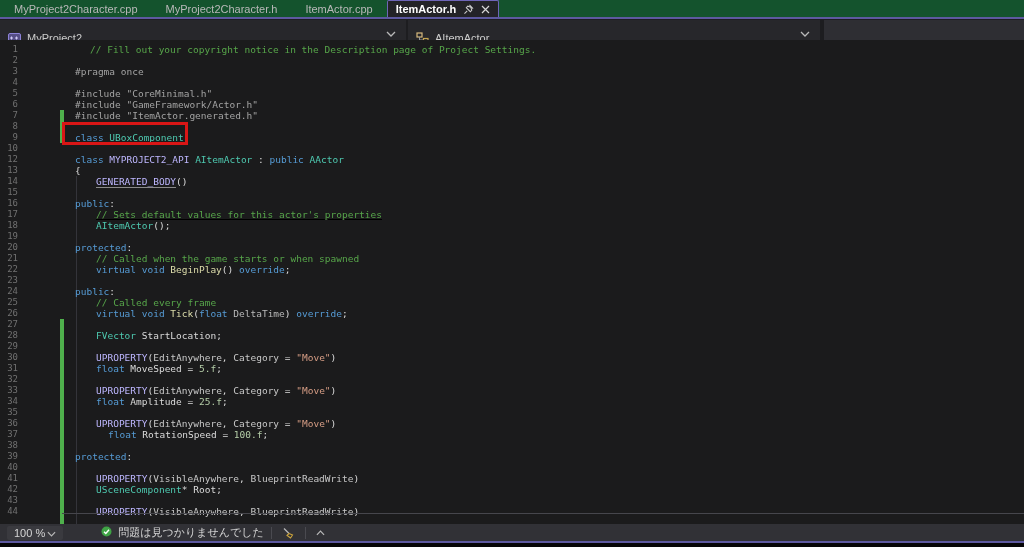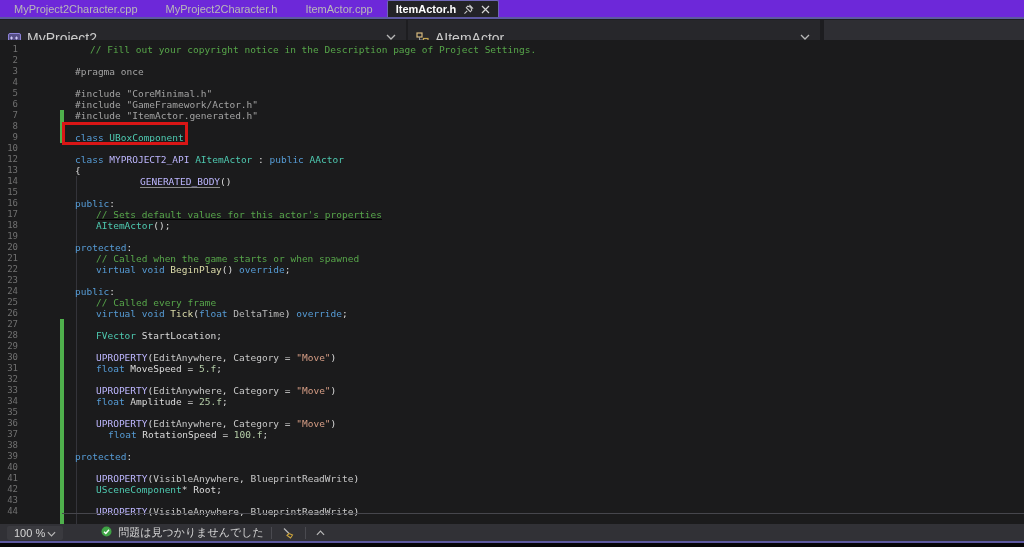--- a/index.html
+++ b/index.html
@@ -1,39 +1,39 @@
 <!DOCTYPE html>
 <html><head>
 <meta charset="utf-8">
 <style>
   html,body{margin:0;padding:0;background:#000;}
   #root{position:relative;width:1024px;height:547px;background:#1b1b1c;overflow:hidden;
         font-family:"Liberation Sans",sans-serif;-webkit-font-smoothing:antialiased;}
   
-  .tabbar{position:absolute;left:0;top:0;width:1024px;height:17px;background:#6d28d9;display:flex;align-items:stretch;}
+  .tabbar{position:absolute;left:0;top:0;width:1024px;height:17px;background:#14532d;display:flex;align-items:stretch;}
   .tab{display:flex;align-items:center;padding:0 14px;font-size:11px;color:#b9b9b9;cursor:default;}
   .tab.active{background:#232327;color:#fff;font-weight:bold;border:1px solid #6e65b8;border-bottom:none;border-radius:2px 2px 0 0;padding:0 8px;}
   .tab .ticon{margin-left:7px;display:inline-flex;}
   .tabline{position:absolute;left:0;top:17px;width:1024px;height:2px;background:#5d59a0;}
   
   .navbar{position:absolute;left:0;top:19px;width:1024px;height:21px;background:#1d1d20;}
-  .navsec{position:absolute;top:1px;height:36px;background:#27272b;display:flex;align-items:center;font-size:14px;color:#cccccc;}
+  .navsec{position:absolute;top:1px;height:36px;background:#27272b;display:flex;align-items:center;font-size:11px;color:#cccccc;}
   .navsec .chev{position:absolute;right:10px;top:7px;}
   .navsec .nicon{margin:0 6px 0 8px;display:inline-flex;}
   
   .editor{position:absolute;left:0;top:40px;width:1024px;height:484px;background:#1b1b1c;overflow:hidden;}
   .codelines{position:absolute;left:0;top:4px;right:0;}
   .row{position:relative;height:11px;}
   .ln{position:absolute;left:0;top:0;width:18px;text-align:right;color:#717171;
       font:9px "DejaVu Sans Mono",monospace;line-height:11px;}
   .ct{position:absolute;top:0;white-space:pre;font:9.5px "DejaVu Sans Mono",monospace;line-height:11px;}
   .tk-cm{color:#57a64a}.tk-kw{color:#569cd6}.tk-ty{color:#4ec9b0}.tk-mc{color:#beb7ff}
   .tk-pp{color:#a3a3a3}.tk-id{color:#dadada}.tk-i2{color:#c8c8c8}.tk-fn{color:#dcdcaa}
   .tk-pr{color:#b9b9b9}.tk-st{color:#d69d85}.tk-nu{color:#b5cea8}.tk-pl{color:#dadada}
-  .ul{border-bottom:1px solid #8a8a8a;margin-left:44px;}
+  .ul{border-bottom:1px solid #8a8a8a;}
   .chbar{position:absolute;left:60px;width:4px;background:#4fb04c;}
   .indent-guide{position:absolute;left:76px;top:136px;width:1px;height:348px;background:#34343a;}
   .curline{position:absolute;left:62px;top:473px;right:0;height:1px;background:#46464c;}
   .redbox{position:absolute;left:62px;top:82px;width:126px;height:23px;border:3px solid #d91616;box-sizing:border-box;}
   
   .footer{position:absolute;left:0;top:524px;width:1024px;height:17px;background:#313136;display:flex;align-items:center;font-size:11px;color:#d6d6d6;}
   .zoomctl{display:flex;align-items:center;margin-left:7px;padding:1px 7px;background:#3a3a3f;border-radius:2px;gap:2px;}
   .fsep{width:1px;height:12px;background:#4a4a50;margin:0 7px;}
   .status{display:flex;align-items:center;gap:6px;margin-left:38px;}
   .fbtn{display:inline-flex;align-items:center;padding:0 3px;}

